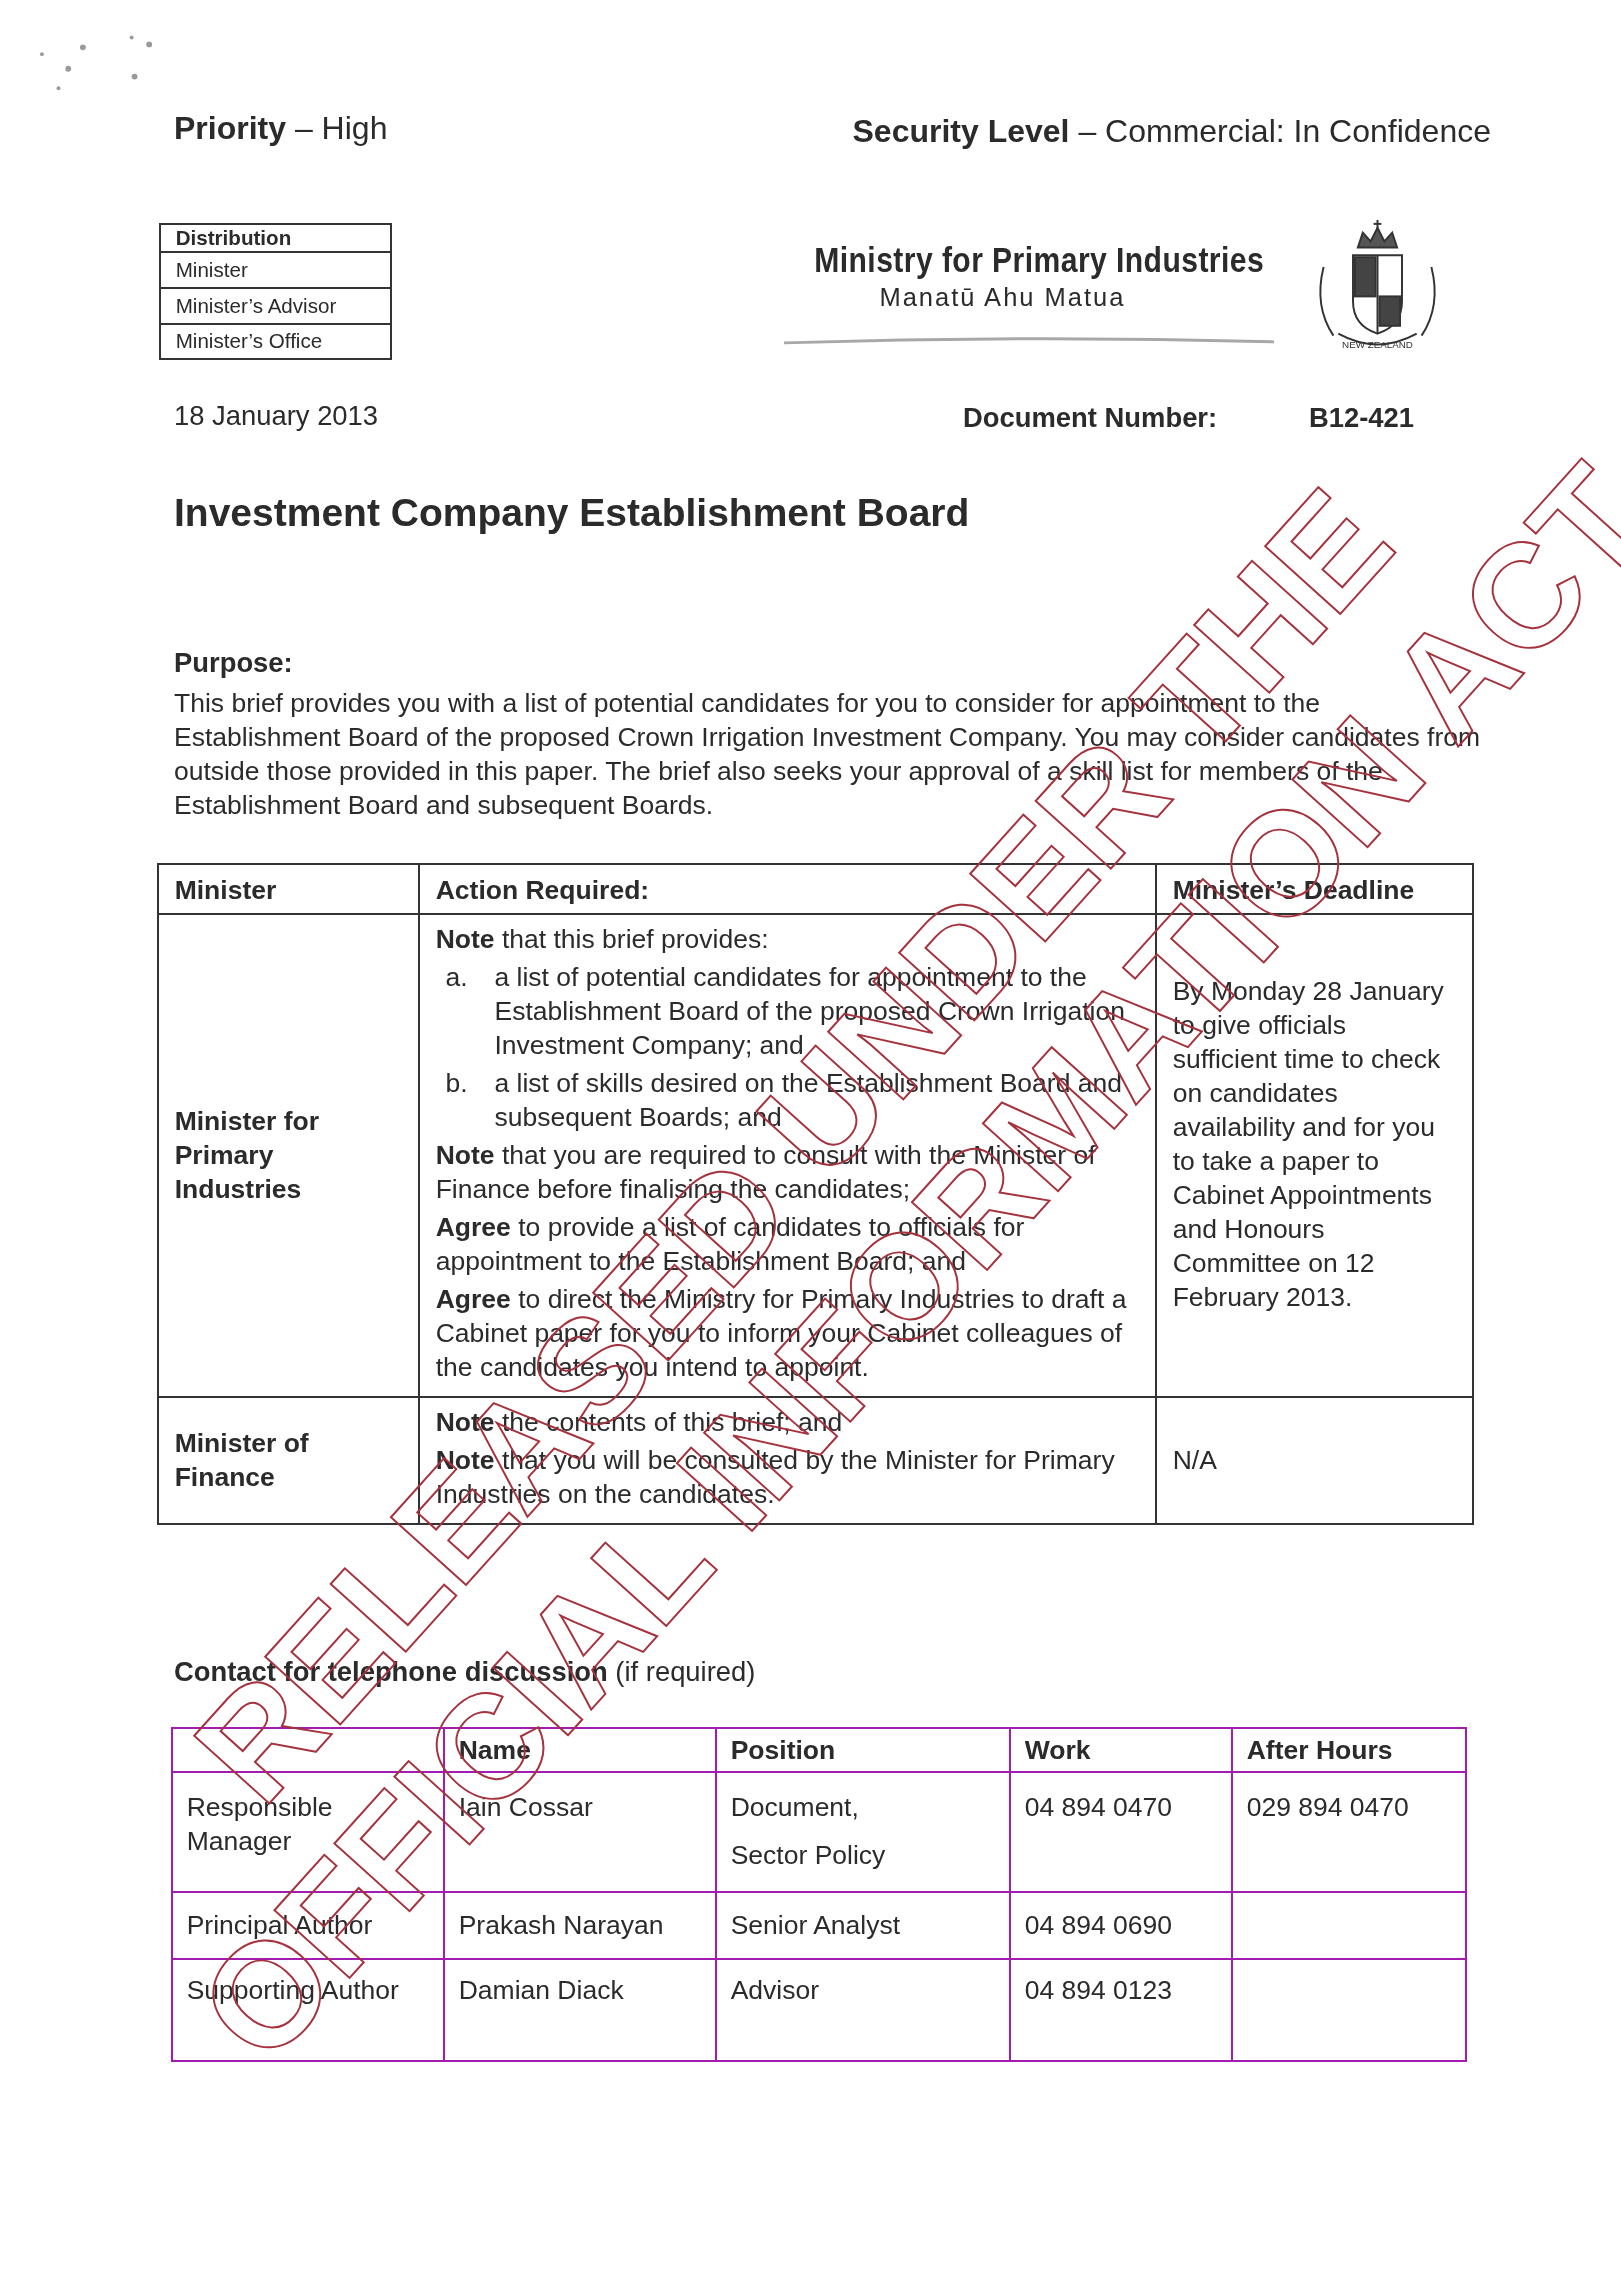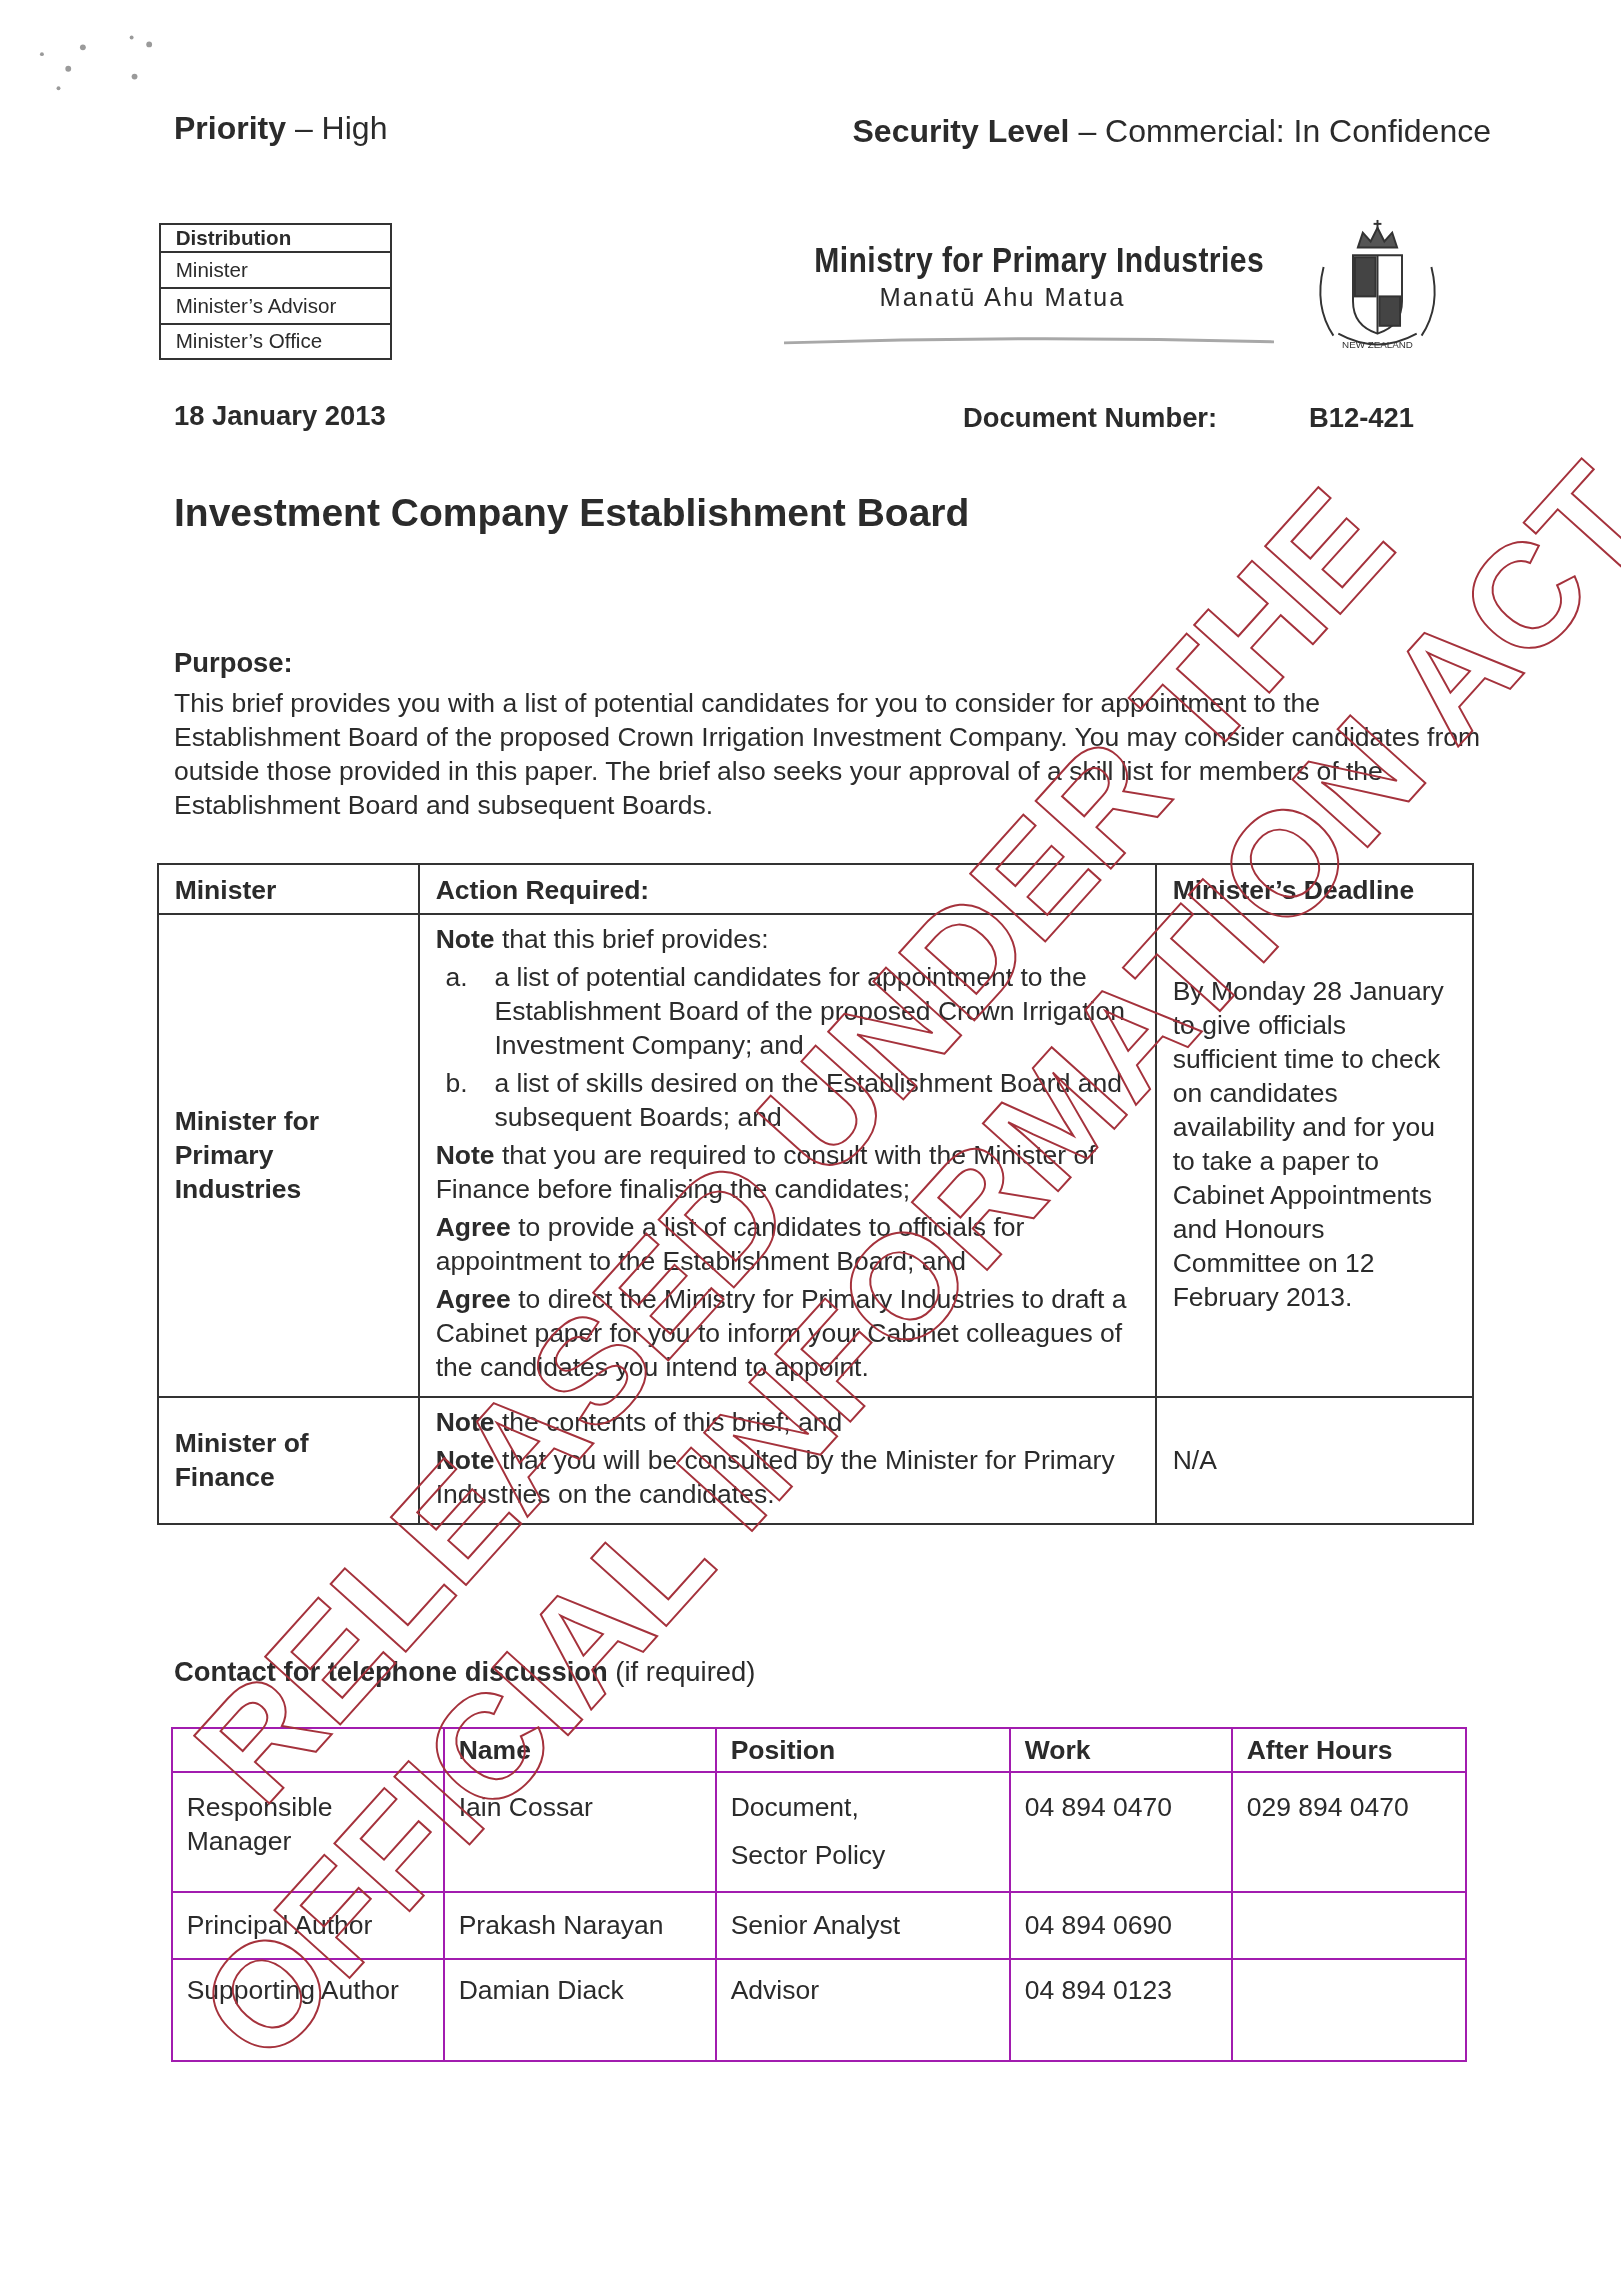--- a/index.html
+++ b/index.html
@@ -13,21 +13,21 @@
   .dist { left:159px; top:223px; width:233px; border:2px solid #c2410c; border-collapse:collapse; }
   .dist td { border:2px solid #333; font-size:20.6px; padding:2.9px 14.7px; height:28px; }
   .dist td.h { font-weight:bold; height:23.5px; padding:1px 14.7px; }
 
   .ministry { right:357px; top:240px; text-align:right; }
   .ministry .name { font-size:35px; font-weight:bold; transform:scaleX(0.86); transform-origin:right; letter-spacing:0.5px; }
   .ministry .maori { font-size:25.5px; letter-spacing:2px; margin-top:2.9px;text-align:center; }
   .swoosh { left:784px; top:337px; width:490px; height:7.8px; }
   .crest { left:1304px; top:218px; width:147px; height:147px; }
 
-  .date { left:174px; top:400px; font-size:27.4px; font-weight:bold; }
+  .date { left:174px; top:400px; font-size:27.4px; font-weight:normal; }
   .docnum { left:963px; top:402px; font-size:27.4px; font-weight:bold; }
   .docval { left:1309px; top:402px; font-size:27.4px; font-weight:bold; }
 
   .title { left:174px; top:487px; font-size:39px; font-weight:bold; line-height:51px; width:1176px; }
   .purpose-h { left:174px; top:647px; font-size:27.4px; font-weight:bold; }
   .purpose { left:174px; top:686px; width:1313px; font-size:26.5px; line-height:34px; }
 
   
   table.action { left:157px; top:863px; width:1317px; border-collapse:collapse; }
   table.action td { border:2px solid #333; vertical-align:top; font-size:26.5px; line-height:34px; padding:7.8px 15.7px; }

